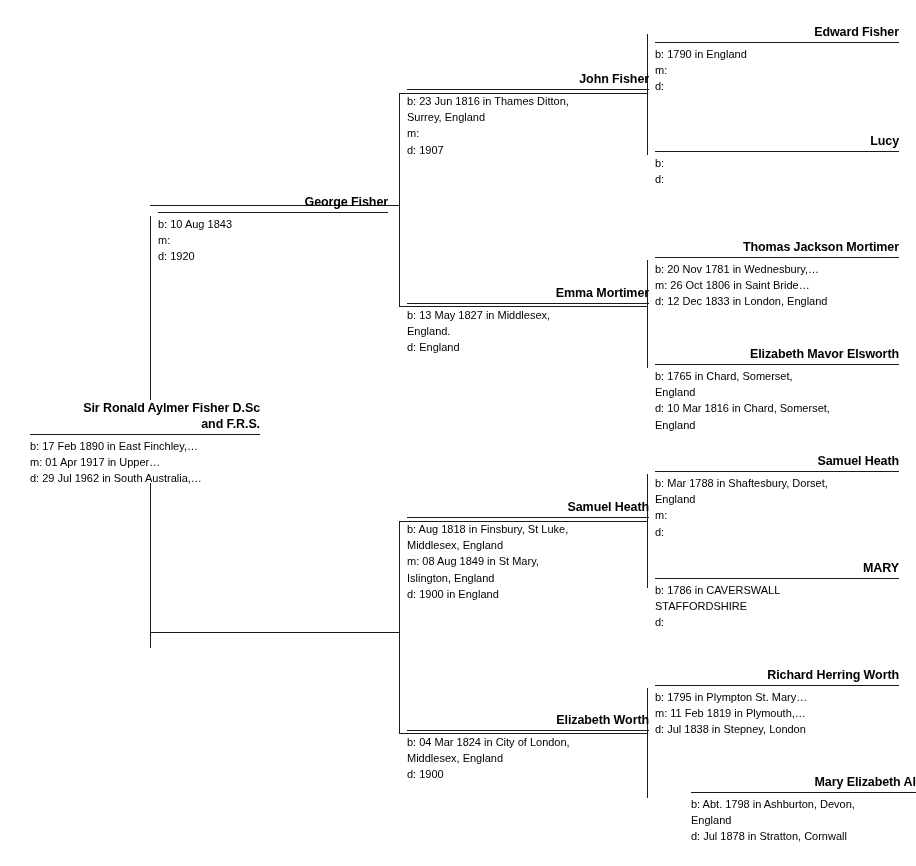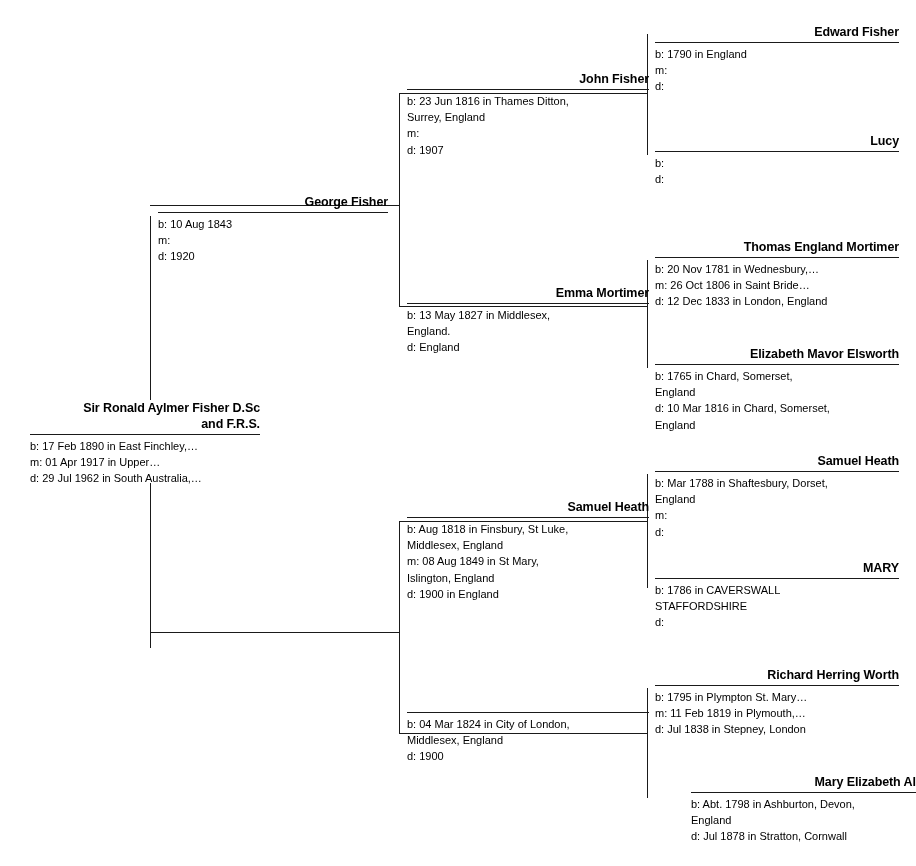--- a/index.html
+++ b/index.html
@@ -149,20 +149,21 @@
     <div class="facts">
       <div class="fact">b: Aug 1818 in Finsbury, St Luke,
 Middlesex, England</div>
       <div class="fact">m: 08 Aug 1849 in St Mary,
 Islington, England</div>
       <div class="fact">d: 1900 in England</div>
     </div>
   </div>
 
   <div class="person" style="left:399px; top:712px; width:250px;">
+    <div class="pname">Elizabeth Worth</div>
     <div class="rule"></div>
     <div class="facts">
       <div class="fact">b: 04 Mar 1824 in City of London,
 Middlesex, England</div>
       <div class="fact">d: 1900</div>
     </div>
   </div>
 
   <div class="person" style="left:647px; top:24px; width:252px;">
     <div class="pname">Edward Fisher</div>
@@ -177,21 +178,21 @@
   <div class="person" style="left:647px; top:133px; width:252px;">
     <div class="pname">Lucy</div>
     <div class="rule"></div>
     <div class="facts">
       <div class="fact">b:</div>
       <div class="fact">d:</div>
     </div>
   </div>
 
   <div class="person" style="left:647px; top:239px; width:252px;">
-    <div class="pname">Thomas England Mortimer</div>
+    <div class="pname">Thomas Jackson Mortimer</div>
     <div class="rule"></div>
     <div class="facts">
       <div class="fact">b: 20 Nov 1781 in Wednesbury,…</div>
       <div class="fact">m: 26 Oct 1806 in Saint Bride…</div>
       <div class="fact">d: 12 Dec 1833 in London, England</div>
     </div>
   </div>
 
   <div class="person" style="left:647px; top:346px; width:252px;">
     <div class="pname">Elizabeth Mavor Elsworth</div>

